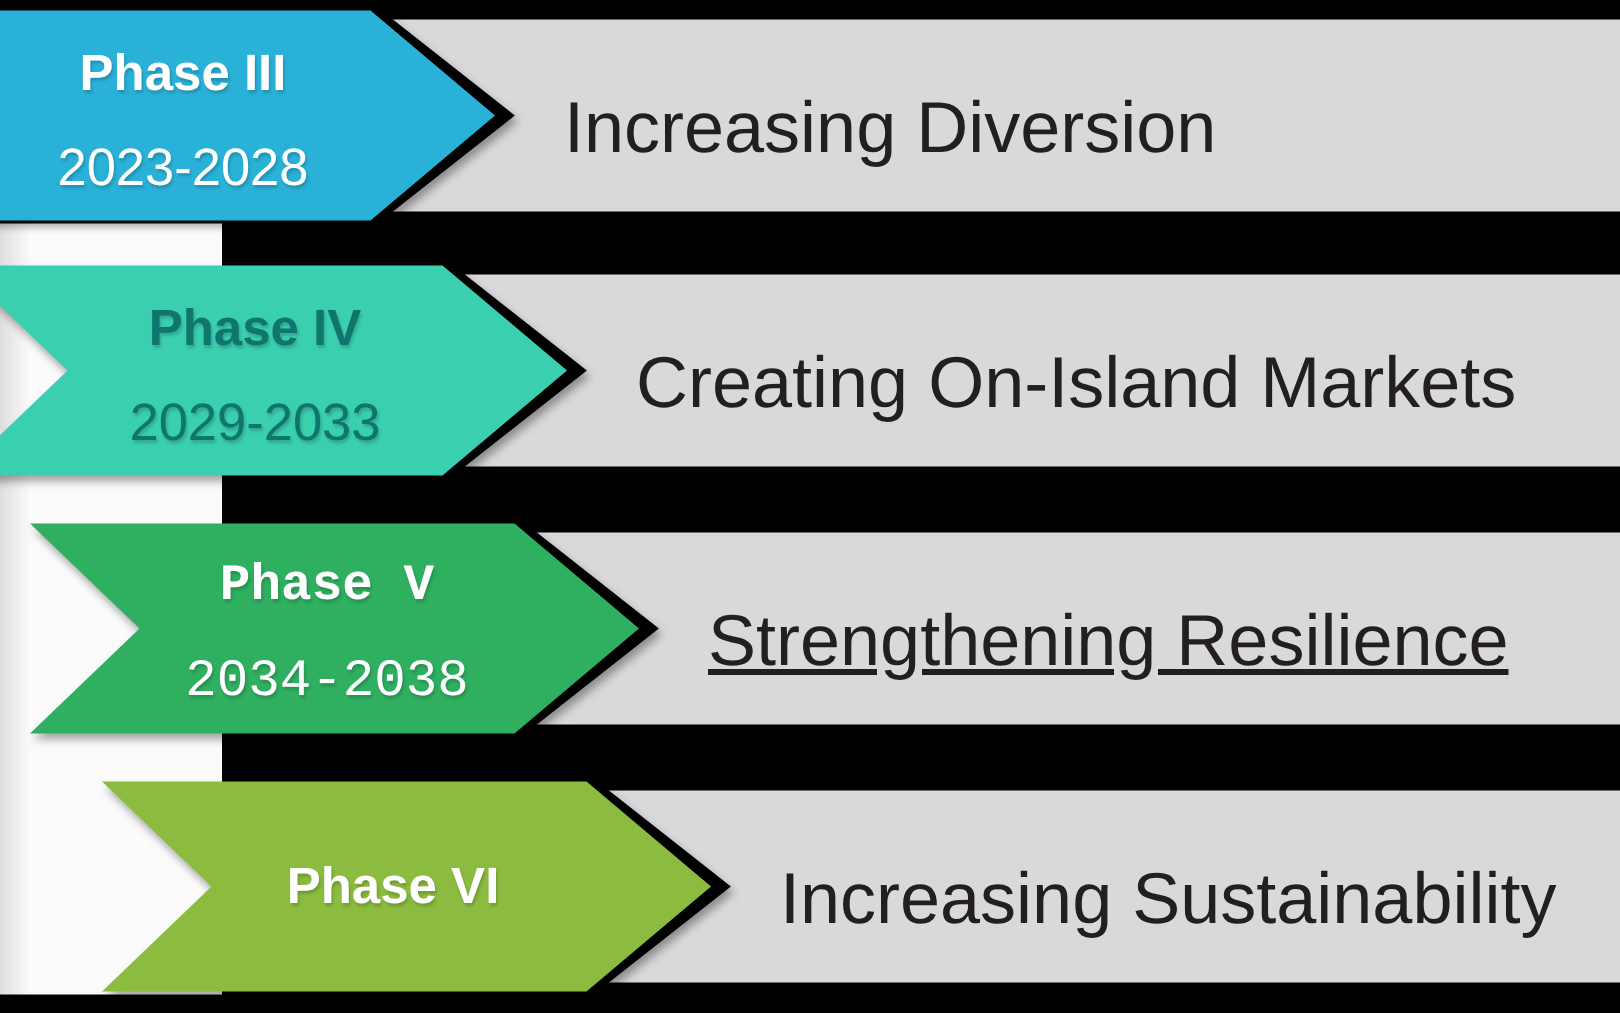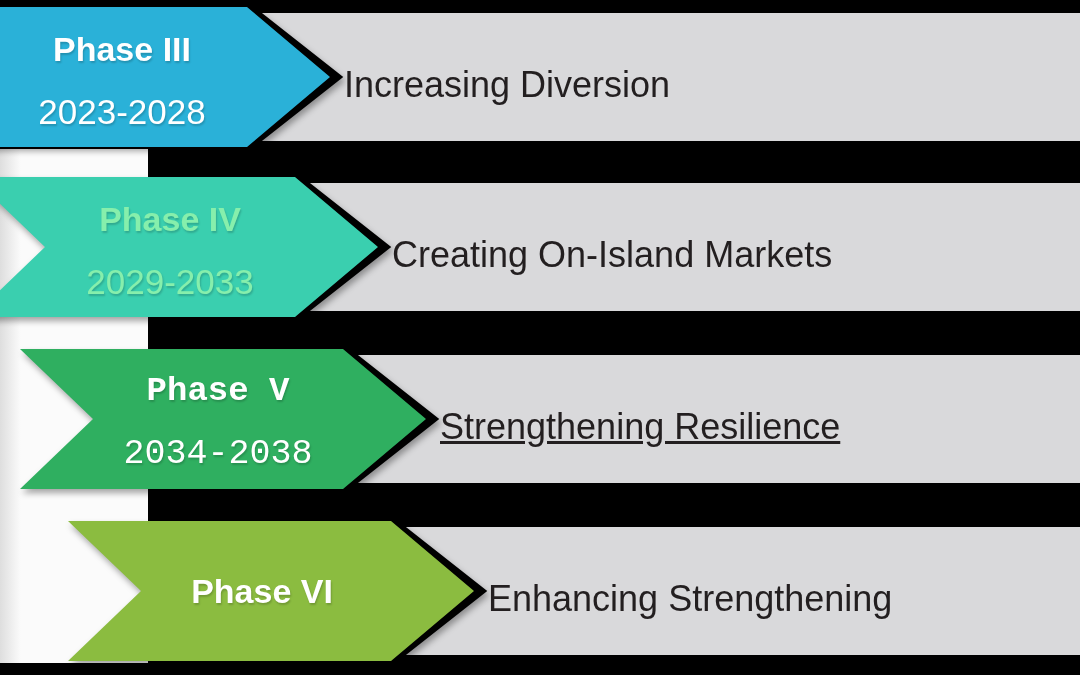--- a/index.html
+++ b/index.html
@@ -14,21 +14,21 @@
   }
   
   .bar { position:absolute; height:128px; z-index:2; }
   .bar.r0 { left:207px; top:13px;  width:873px; }
   .bar.r1 { left:255px; top:183px; width:825px; }
   .bar.r2 { left:303px; top:355px; width:777px; }
   .bar.r3 { left:351px; top:527px; width:729px; }
   
   .desc {
     position:absolute; height:144px; display:flex; align-items:center;
-    font-size:36px; z-index:3; white-space:nowrap;
+    font-size:48px; z-index:3; white-space:nowrap;margin-left:32px;
   }
   .desc.r0 { left:344px; top:13px; }
   .desc.r1 { left:392px; top:183px; }
   .desc.r2 { left:440px; top:355px;text-decoration:underline; }
   .desc.r3 { left:488px; top:527px; }
   
   svg.arrow {
     position:absolute; left:0; width:1080px; height:152px; z-index:4;
     filter: drop-shadow(2px 4px 3px rgba(0,0,0,0.35));
     overflow:visible;
@@ -67,38 +67,38 @@
     <div class="name">Phase III</div>
     <div class="years">2023-2028</div>
   </div>
 
   <div class="bar r1" style="background: rgb(217, 217, 219);"></div>
   <div class="desc r1" style="color: rgb(35, 31, 32);">Creating On-Island Markets</div>
   <svg class="arrow r1" viewBox="0 0 1080 152">
     <polyline class="outline" points="290,2 384,76 290,150" fill="none" stroke="#000000" stroke-width="9" stroke-linejoin="miter"></polyline>
     <polygon class="fill f1" points="-28,6 295,6 378,76 295,146 -28,146 45,76" fill="#3acfaf"></polygon>
   </svg>
-  <div class="phase r1" style="color: #86efac;">
+  <div class="phase r1" style="color: #0f766e;">
     <div class="name">Phase IV</div>
     <div class="years">2029-2033</div>
   </div>
 
   <div class="bar r2" style="background: rgb(217, 217, 219);"></div>
   <div class="desc r2" style="color: rgb(35, 31, 32);">Strengthening Resilience</div>
   <svg class="arrow r2" viewBox="0 0 1080 152">
     <polyline class="outline" points="338,2 432,76 338,150" fill="none" stroke="#000000" stroke-width="9" stroke-linejoin="miter"></polyline>
     <polygon class="fill f2" points="20,6 343,6 426,76 343,146 20,146 93,76" fill="#2faf60"></polygon>
   </svg>
   <div class="phase r2" style="color: rgb(255, 255, 255);">
     <div class="name">Phase V</div>
     <div class="years">2034-2038</div>
   </div>
 
   <div class="bar r3" style="background: rgb(217, 217, 219);"></div>
-  <div class="desc r3" style="color: rgb(35, 31, 32);">Enhancing Strengthening</div>
+  <div class="desc r3" style="color: rgb(35, 31, 32);">Increasing Sustainability</div>
   <svg class="arrow r3" viewBox="0 0 1080 152">
     <polyline class="outline" points="386,2 480,76 386,150" fill="none" stroke="#000000" stroke-width="9" stroke-linejoin="miter"></polyline>
     <polygon class="fill f3" points="68,6 391,6 474,76 391,146 68,146 141,76" fill="#8bbc40"></polygon>
   </svg>
   <div class="phase r3" style="color: rgb(255, 255, 255);">
     <div class="name">Phase VI</div>
   </div>
 
 </div>
 

